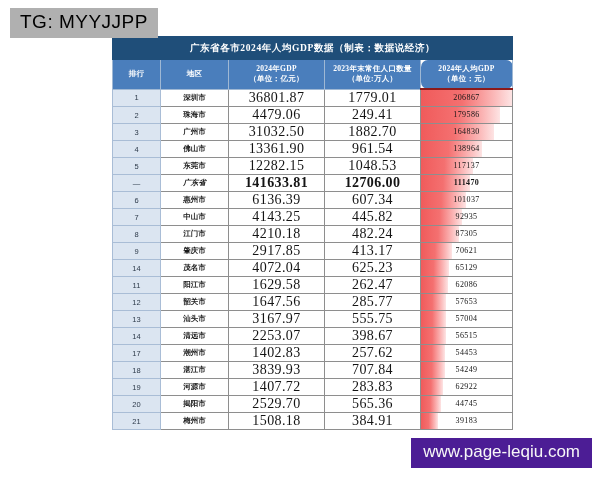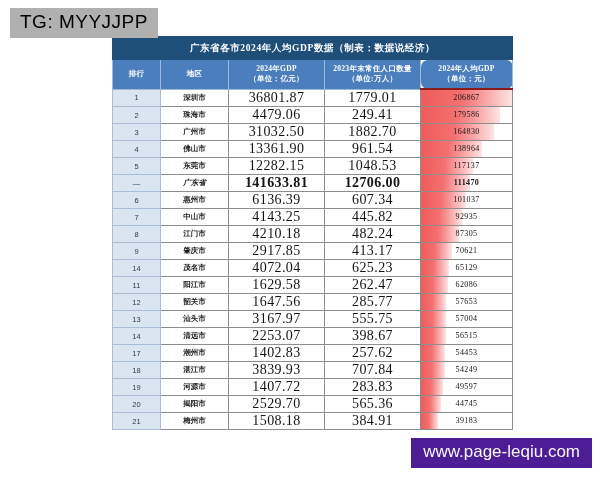--- a/index.html
+++ b/index.html
@@ -368,21 +368,21 @@
             <span class="val">54249</span>
           </td>
         </tr>
         <tr>
           <td class="c-rank">19</td>
           <td class="c-region">河源市</td>
           <td class="c-num">1407.72</td>
           <td class="c-num">283.83</td>
           <td class="c-bar">
             <span class="fill" style="width: 24%;"></span>
-            <span class="val">49597</span>
+            <span class="val">62922</span>
           </td>
         </tr>
         <tr>
           <td class="c-rank">20</td>
           <td class="c-region">揭阳市</td>
           <td class="c-num">2529.70</td>
           <td class="c-num">565.36</td>
           <td class="c-bar">
             <span class="fill" style="width: 22%;"></span>
             <span class="val">44745</span>

